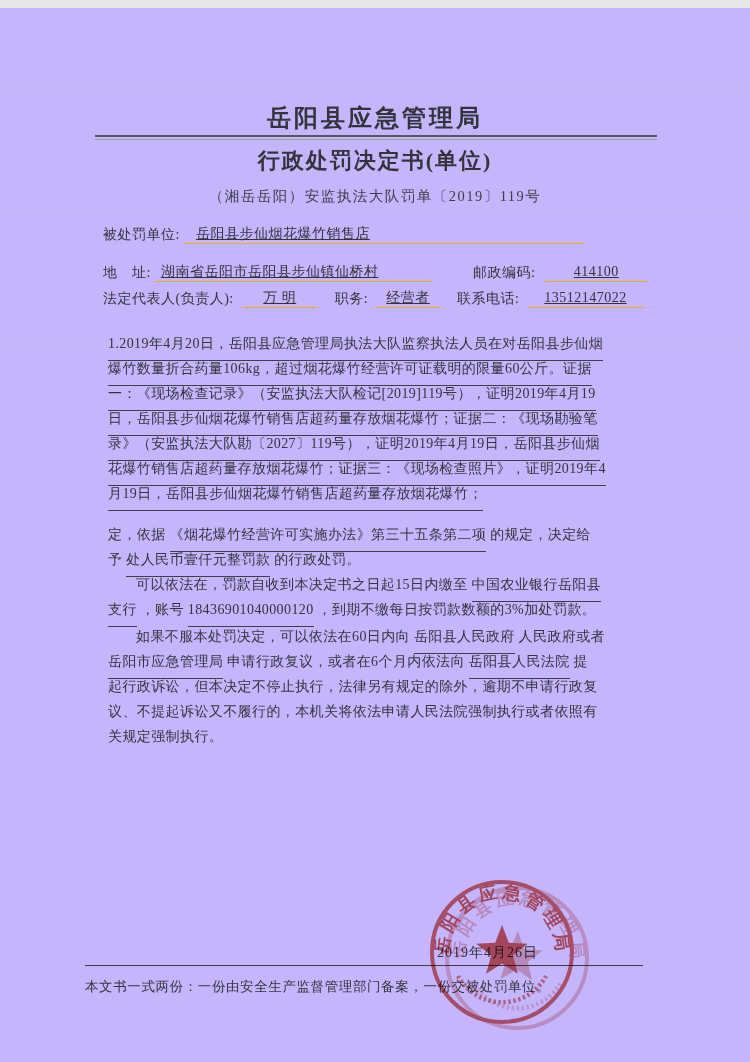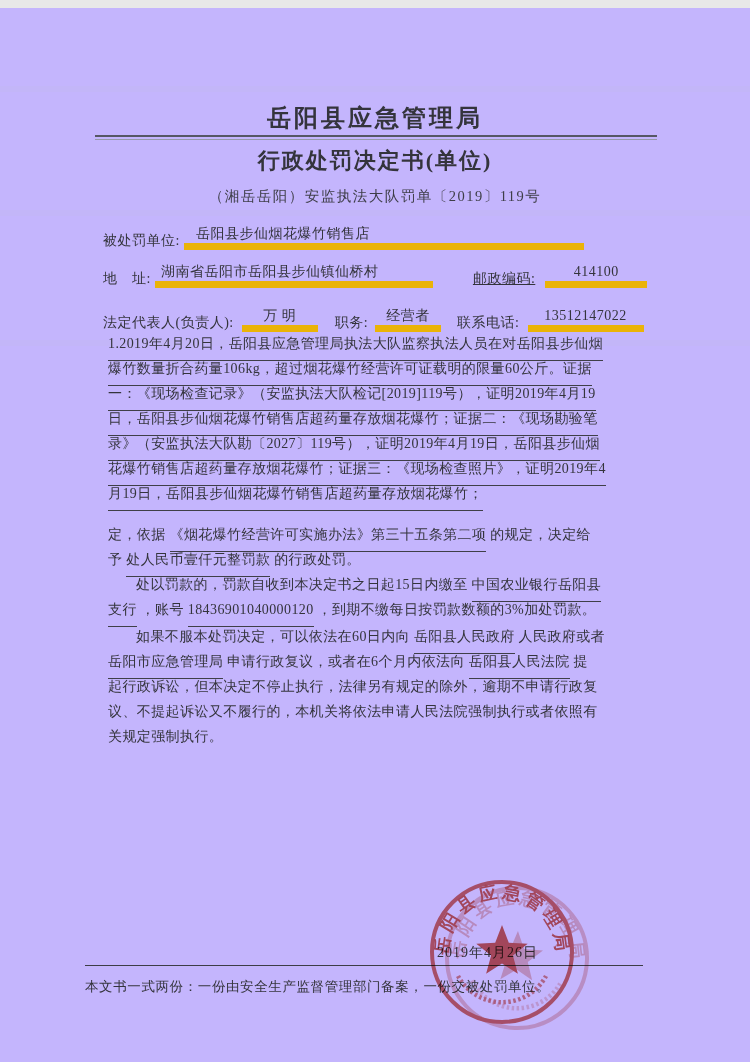--- a/index.html
+++ b/index.html
@@ -14,28 +14,28 @@
     font-size:24px;font-weight:700;letter-spacing:3px;}
   .title-rule{position:absolute;top:127px;left:95px;width:562px;height:2px;
     border-top:2px solid #565764;border-bottom:1px solid #979aa8;}
   .doc-title{position:absolute;top:138px;left:0;width:100%;text-align:center;
     font-size:22px;font-weight:700;letter-spacing:2px;}
   .doc-number{position:absolute;top:179px;left:0;width:100%;text-align:center;
     font-size:14.5px;letter-spacing:1.5px;color:#3e3e48;}
   .frow{position:absolute;left:103px;white-space:nowrap;font-size:14px;letter-spacing:0.5px;}
   #row-unit{top:216px;}
   #row-address{top:254px;}
-  #row-rep{top:298px;}
+  #row-rep{top:280px;}
   .flabel{display:inline-block;vertical-align:bottom;}
-  .fill{display:inline-block;border-bottom:7px solid #eab308;text-align:center;
-    vertical-align:bottom;height:19px;line-height:19px;}
+  .fill{display:inline-block;border-bottom:1px solid #eab308;text-align:center;
+    vertical-align:bottom;height:19px;line-height:19px;text-decoration:underline;}
   #fill-unit{width:388px;text-align:left;padding-left:12px;}
   #fill-address{width:272px;text-align:left;padding-left:6px;}
   #fill-postal{width:102px;margin-left:6px;}
-  #lbl-postal{margin-left:36px;text-decoration:underline;}
+  #lbl-postal{margin-left:36px;}
   #fill-rep{width:76px;margin-left:4px;}
   #lbl-position{margin-left:13px;}
   #fill-position{width:66px;margin-left:3px;}
   #lbl-phone{margin-left:12px;}
   #fill-phone{width:116px;margin-left:4px;}
   .body-block{position:absolute;left:108px;top:323px;width:540px;
     font-size:14px;line-height:25px;letter-spacing:0.4px;}
   .facts-heading{text-indent:28px;}
   .bpara{margin:0;}
   .bpara.m1{margin-top:16px;}
@@ -93,21 +93,21 @@
           <div class="bline"><span class="u">日，岳阳县步仙烟花爆竹销售店超药量存放烟花爆竹；证据二：《现场勘验笔</span></div>
           <div class="bline"><span class="u">录》（安监执法大队勘〔2027〕119号），证明2019年4月19日，岳阳县步仙烟</span></div>
           <div class="bline"><span class="u">花爆竹销售店超药量存放烟花爆竹；证据三：《现场检查照片》，证明2019年4</span></div>
           <div class="bline"><span class="u">月19日，岳阳县步仙烟花爆竹销售店超药量存放烟花爆竹；</span></div>
         </div>
         <div class="bpara m1">
           <div class="bline"><span>定，依据 </span><span class="u">《烟花爆竹经营许可实施办法》第三十五条第二项</span><span> 的规定，决定给</span></div>
           <div class="bline"><span>予 </span><span class="u">处人民币壹仟元整罚款</span><span> 的行政处罚。</span></div>
         </div>
         <div class="bpara">
-          <div class="bline ind"><span>处以罚款的，罚款自收到本决定书之日起15日内缴至 </span><span class="u">中国农业银行岳阳县</span></div>
+          <div class="bline ind"><span>可以依法在，罚款自收到本决定书之日起15日内缴至 </span><span class="u">中国农业银行岳阳县</span></div>
           <div class="bline"><span class="u">支行</span><span> ，账号 </span><span class="u">18436901040000120</span><span> ，到期不缴每日按罚款数额的3%加处罚款。</span></div>
         </div>
         <div class="bpara m2">
           <div class="bline ind"><span>如果不服本处罚决定，可以依法在60日内向 </span><span class="u">岳阳县人民政府</span><span> 人民政府或者</span></div>
           <div class="bline"><span class="u">岳阳市应急管理局</span><span> 申请行政复议，或者在6个月内依法向 </span><span class="u">岳阳县人民法院</span><span> 提</span></div>
           <div class="bline"><span>起行政诉讼，但本决定不停止执行，法律另有规定的除外，逾期不申请行政复</span></div>
           <div class="bline"><span>议、不提起诉讼又不履行的，本机关将依法申请人民法院强制执行或者依照有</span></div>
           <div class="bline"><span>关规定强制执行。</span></div>
         </div>
       </div>

